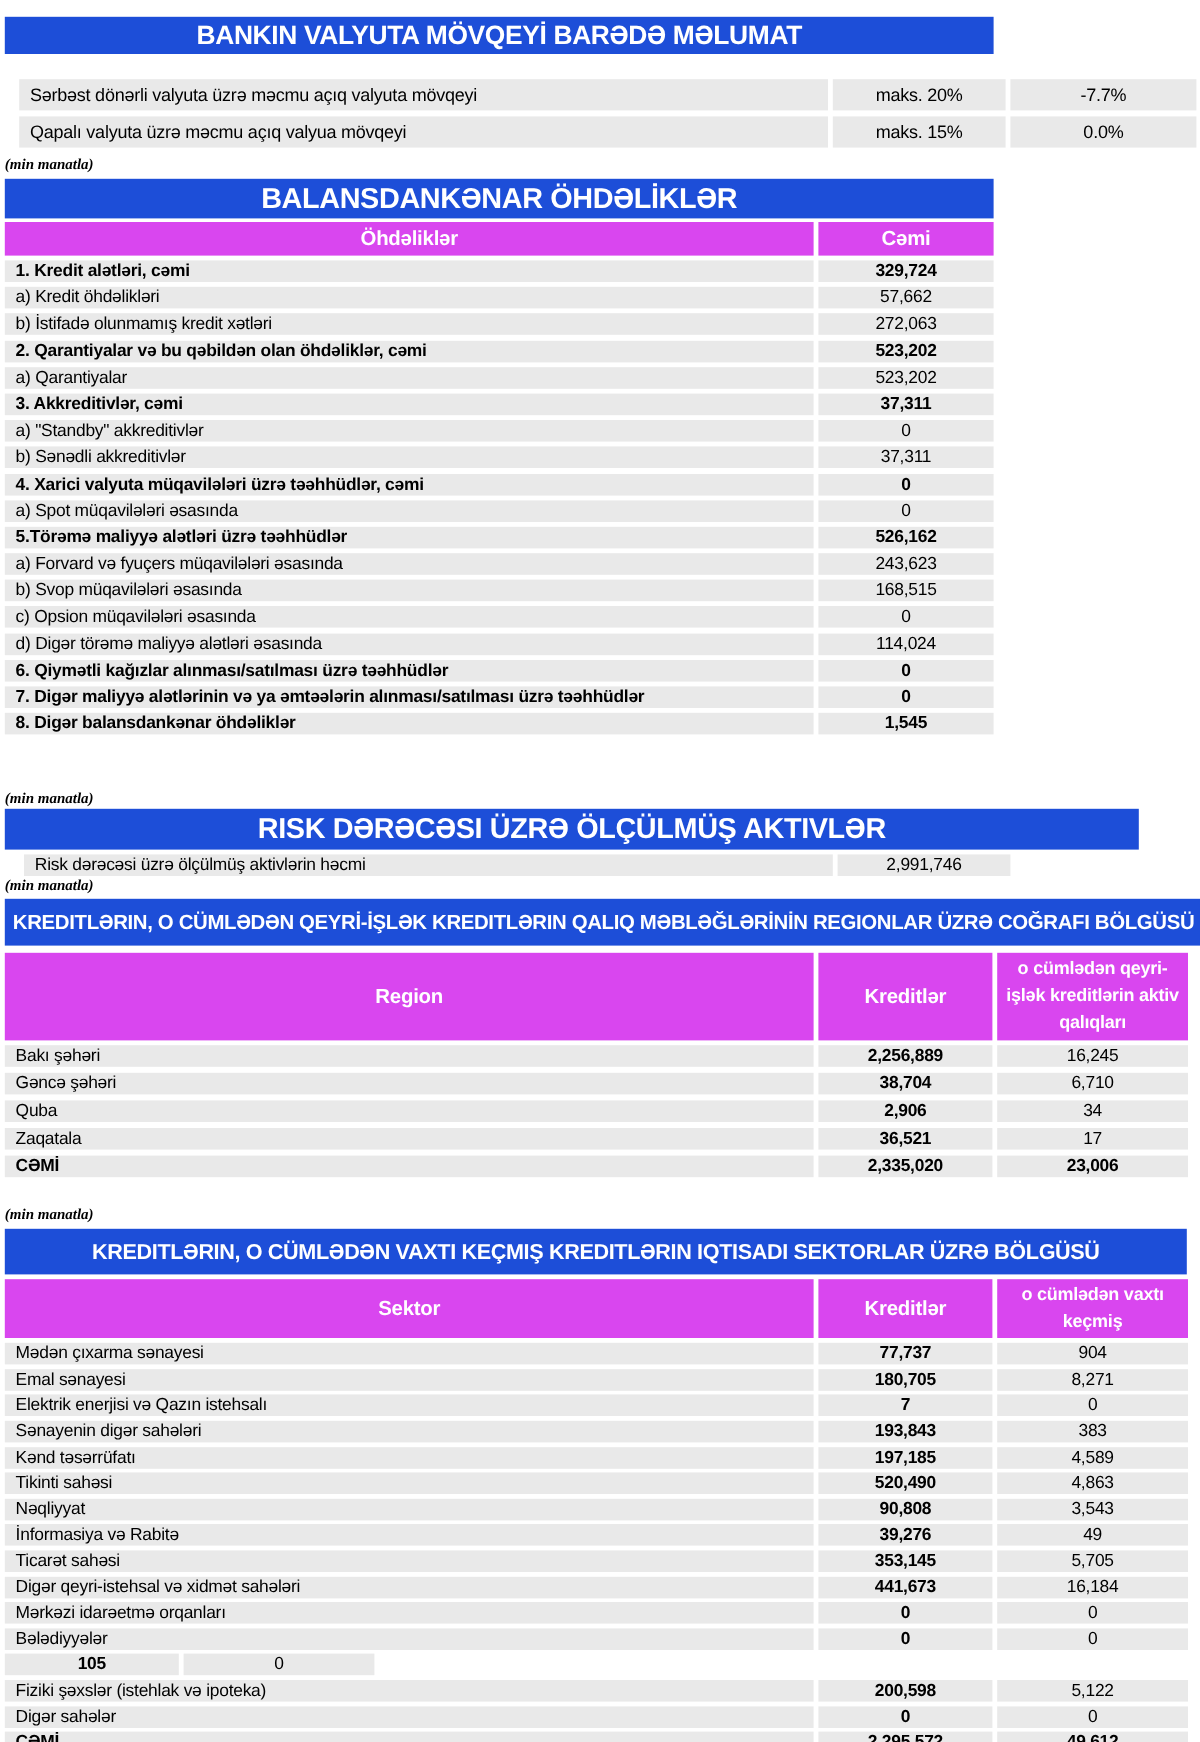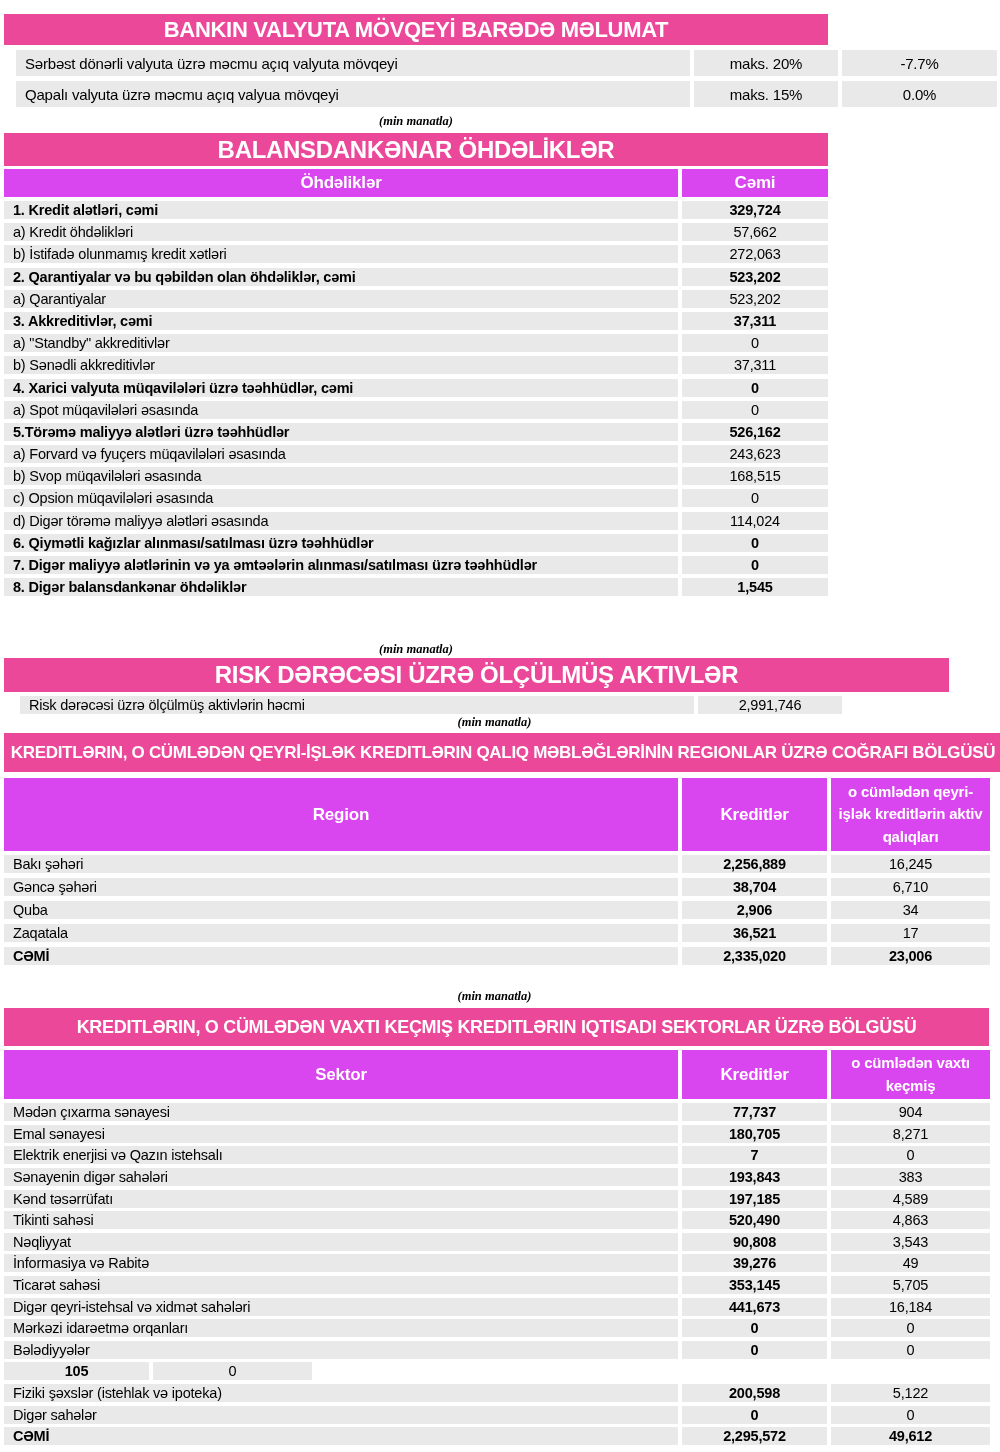--- a/index.html
+++ b/index.html
@@ -6,34 +6,34 @@
   html,body { background:#ffffff; }
   body {
     width:1000px; height:1452px;
     font-family:"Liberation Sans", sans-serif;
     color:#111;
   }
   .page { position:relative; width:1000px; height:1452px; padding-left:4px; overflow:hidden; }
 
   
   .titlebar {
-    background:#ec4899; color:#fff; font-weight:bold;
+    background:#1d4ed8; color:#fff; font-weight:bold;
     display:flex; align-items:center; justify-content:center;
     letter-spacing:-0.3px; text-align:center;
   }
   .t1-title { width:824px; height:31px; font-size:22px; margin-top:14px; }
   .t2-title { width:824px; height:33px; font-size:24px; margin-top:5px; }
   .t3-title { width:945px; height:34px; font-size:24px; margin-top:2px; }
   .t4-title { width:998px; height:39px; font-size:17px; margin-top:4px; }
   .t5-title { width:985px; height:38px; font-size:18px; margin-top:5px; }
 
   
   .mm {
     font-family:"Liberation Serif", serif; font-style:italic; font-weight:bold;
-    font-size:12.5px; height:14px; line-height:14px; text-align:center; color:#000;
+    font-size:12.5px; height:14px; line-height:14px; text-align:left; color:#000;
   }
   .mm-narrow { width:824px; margin-top:7px; }
   .mm-1 { margin-top:7px; }
   .mm-2 { margin-top:46px; }
   .mm-wide { width:981px; }
   .mm-3 { margin-top:1px; }
   .mm-4 { margin-top:24px; }
 
   
   .rows { display:flex; flex-direction:column; }
@@ -48,21 +48,21 @@
   .row.bold { font-weight:bold; }
 
   .w674 { width:674px; }
   .w144 { width:144px; }
   .w145 { width:145px;font-weight:bold; }
   .w146 { width:146px; }
   .w155 { width:155px; }
   .w159 { width:159px; }
 
   
-  .t1-rows { margin-top:5px; gap:5px;padding-left:12px; }
+  .t1-rows { margin-top:21px; gap:5px;padding-left:12px; }
   .t1-rows .row { height:26px; }
   .t1-rows .cell { font-size:15px; }
 
   
   .hdr { display:flex; }
   .hdr .cell {
     background:#d946ef; color:#fff; font-weight:bold;
     justify-content:center; text-align:center; font-size:17px; padding-left:0;
   }
   .t2-hdr { margin-top:3px; height:28px; }

